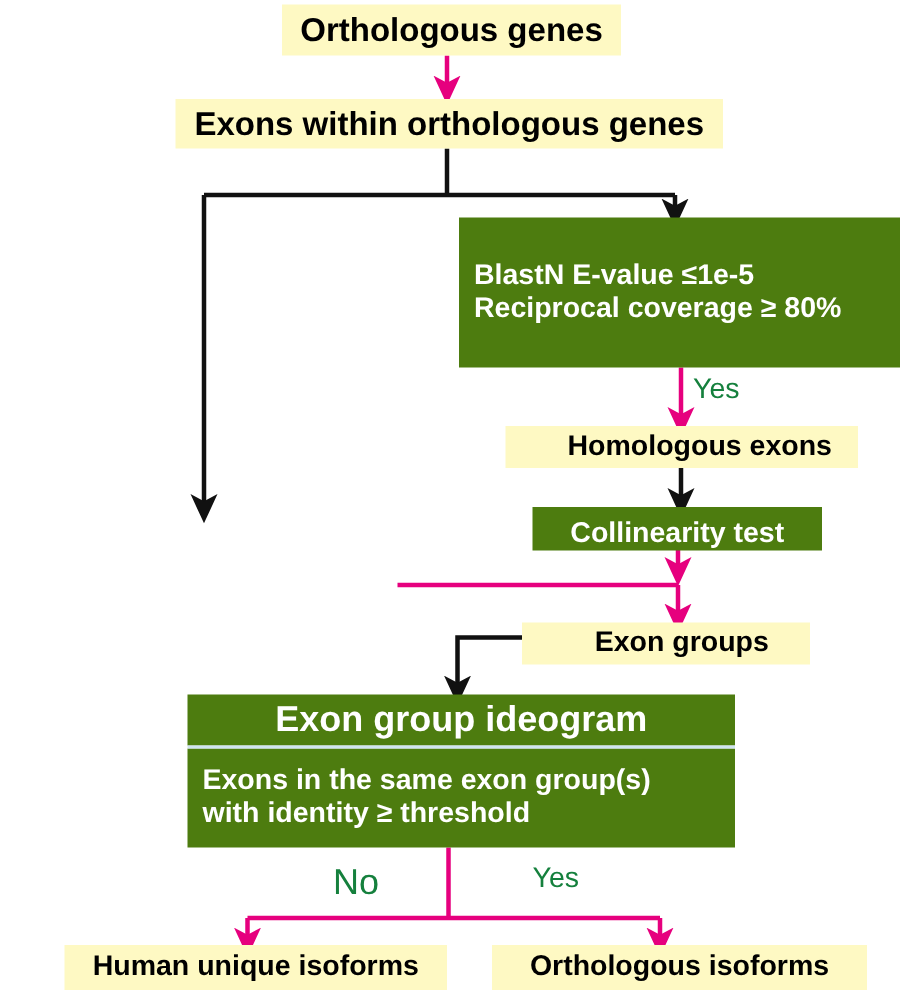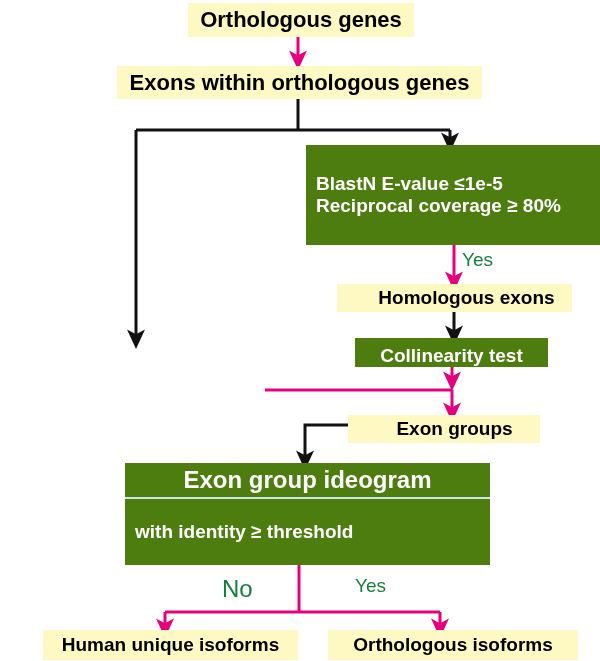--- a/index.html
+++ b/index.html
@@ -142,20 +142,21 @@
     <span>Exon groups</span>
   </div>
 
   <div class="node blue center" style="left:125px; top:463px; width:365px; height:34px; font-size:24px;">
     <span>Exon group ideogram</span>
   </div>
 
   <div class="divider" style="left:125px; top:497px; width:365px; height:2px;"></div>
 
   <div class="node blue left pad-l" style="left:125px; top:499px; width:365px; height:66px; font-size:19px;">
+    <span>Exons in the same exon group(s)</span>
     <span>with identity ≥ threshold</span>
   </div>
 
   <div class="edge-label" style="left:222px; top:575px; font-size:24px;">No</div>
 
   <div class="edge-label" style="left:355px; top:575px; font-size:19px;">Yes</div>
 
   <div class="node green center" style="left:43px; top:630px; width:255px; height:30px; font-size:19px;">
     <span>Human unique isoforms</span>
   </div>

